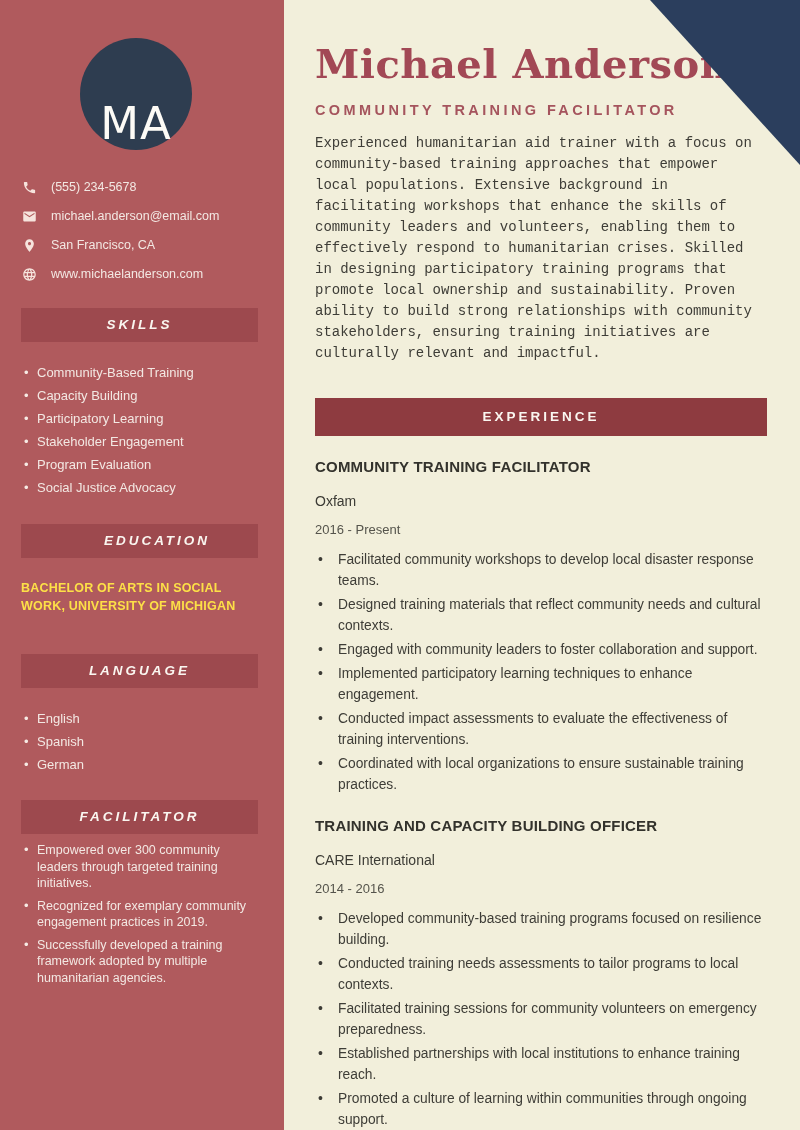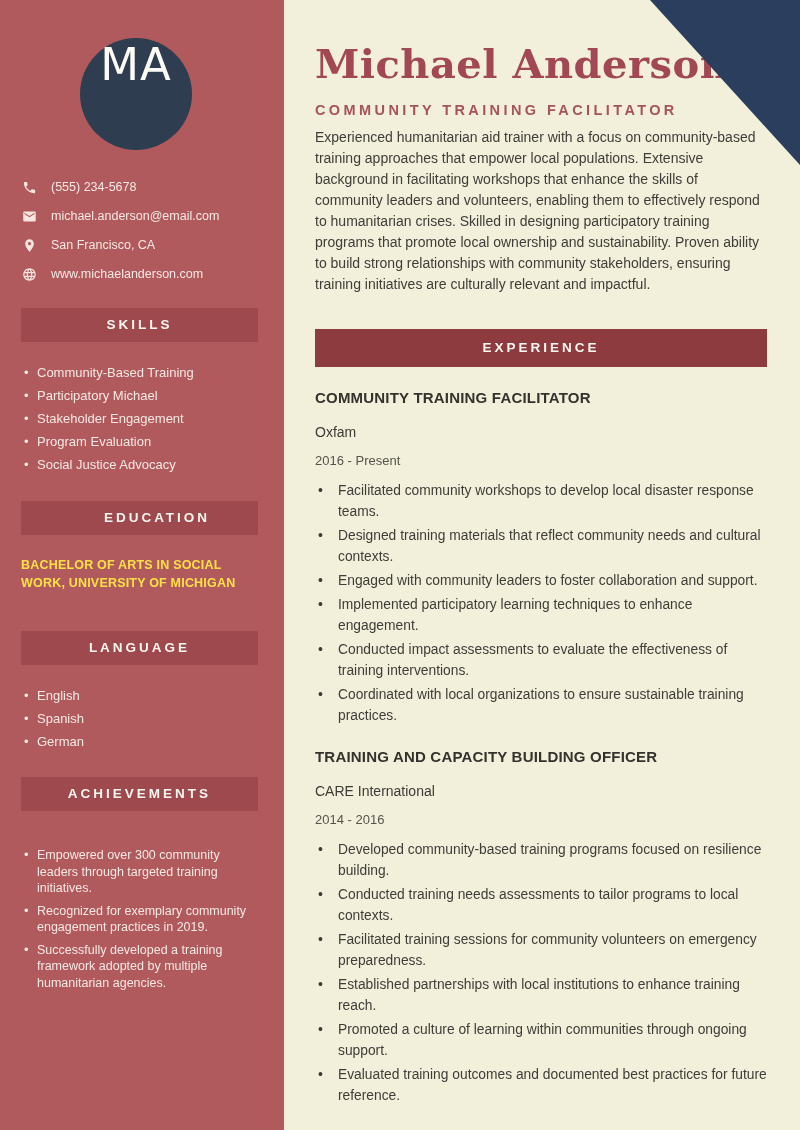--- a/index.html
+++ b/index.html
@@ -10,46 +10,46 @@
   }
   *{margin:0;padding:0;box-sizing:border-box;}
   html,body{width:800px;height:1130px;overflow:hidden;}
   body{font-family:"Liberation Sans",sans-serif;background:var(--cream_bg,#f2efdb);}
   .page{position:relative;width:800px;height:1130px;display:flex;}
 
   
   .sidebar{width:284px;min-width:284px;height:100%;background:var(--sidebar_bg,#b05a5d);
     padding:0 26px 0 21px;color:var(--sidebar_text,#f3e8e3);}
   .avatar{width:112px;height:112px;border-radius:50%;background:var(--avatar_bg,#2e3d50);
-    margin:38px 0 0 59px;display:flex;align-items:flex-start;justify-content:center;}
+    margin:38px 0 0 59px;display:flex;align-items:flex-end;justify-content:center;}
   .avatar span{color:#fdfbf6;font-size:45px;font-weight:500;letter-spacing:1px;font-family:"DejaVu Sans",sans-serif;}
   .contact{list-style:none;margin-top:30px;padding-left:1px;}
   .contact li{display:flex;margin-bottom:14px;font-size:12.5px;height:15px;}
   .cicon{width:15px;height:15px;margin-right:14px;color:#f6e4dd;flex:0 0 15px;}
   .cicon svg{width:15px;height:15px;display:block;}
   .sidebox{background:var(--sidebar_box_bg,#9d494e);height:34px;line-height:34px;text-align:center;
-    color:var(--white_text,#faf6f0);font-weight:bold;font-size:13.5px;letter-spacing:3px;}
+    color:var(--white_text,#faf6f0);font-weight:bold;font-size:13.5px;letter-spacing:3px;font-style:italic;}
   .box-skills{margin-top:26px;} .box-education{margin-top:28px;padding-left:35px;}
   .box-language{margin-top:39px;} .box-achievements{margin-top:27px;}
   .sidelist{list-style:none;margin-top:23px;}
   .sidelist li{position:relative;padding-left:16px;font-size:13px;line-height:16px;margin-bottom:7px;}
   .sidelist li::before{content:"•";position:absolute;left:3px;top:0;color:#f6eae4;font-size:13px;}
-  .achlist{margin-top:36px;}
+  .achlist{margin-top:8px;}
   .achlist li{font-size:12.5px;line-height:16.5px;margin-bottom:6px;}
   .edu-text{margin-top:21px;font-size:12.5px;font-weight:bold;line-height:18px;color:#fde047;letter-spacing:.2px;}
 
   
   .main{flex:1;padding:40px 33px 0 31px;position:relative;}
   .corner{position:absolute;top:0;right:0;width:150px;height:165px;
     background:var(--navy_triangle,#2b3e5d);clip-path:polygon(0 0,100% 0,100% 100%);z-index:2;}
   h1.name{font-family:"DejaVu Serif","Liberation Serif",serif;font-weight:bold;
     font-size:40px;line-height:48px;color:var(--name_color,#a24855);letter-spacing:.5px;}
   .role{margin-top:13px;font-size:14.5px;font-weight:bold;letter-spacing:3.4px;
     color:var(--subtitle_color,#a5545d);line-height:18px;}
-  .summary{margin-top:8px;font-size:14px;line-height:21px;color:var(--body_text,#3e3d37);}
+  .summary{margin-top:14px;font-size:14px;line-height:21px;color:var(--body_text,#3e3d37);font-family:Liberation Mono, monospace;}
   .expbar{margin-top:34px;height:38px;line-height:38px;background:var(--experience_bar_bg,#8e3b40);
     text-align:center;color:var(--white_text,#faf6f0);font-weight:bold;font-size:13.5px;letter-spacing:3px;}
   .job h2{margin-top:21px;font-size:15px;line-height:19px;font-weight:bold;color:#33322c;letter-spacing:.2px;}
   .job .company{margin-top:17px;font-size:14px;line-height:17px;color:#3c3b35;}
   .job .dates{margin-top:12px;font-size:13px;line-height:16px;color:var(--muted_text,#55544c);}
   .bullets{list-style:none;margin-top:11px;}
   .bullets li{position:relative;padding-left:23px;font-size:13.8px;line-height:21px;
     margin-bottom:3px;color:var(--body_text,#3e3d37);}
   .bullets li::before{content:"•";position:absolute;left:3px;top:0;color:#3c3b35;font-size:14px;}
   .job2{margin-top:13px;}
@@ -96,38 +96,39 @@
             </svg>
         </span>
         <span>www.michaelanderson.com</span>
       </li>
     </ul>
 
     <div class="sidebox box-skills">SKILLS</div>
     <ul class="sidelist">
 
     <li><span>Community-Based Training</span></li>
-        <li><span>Participatory Michael</span></li>
+        <li><span>Capacity Building</span></li>
+        <li><span>Participatory Learning</span></li>
         <li><span>Stakeholder Engagement</span></li>
         <li><span>Program Evaluation</span></li>
         <li><span>Social Justice Advocacy</span></li>
       </ul>
 
     <div class="sidebox box-education">EDUCATION</div>
     <div class="edu-text">BACHELOR OF ARTS IN SOCIAL WORK, UNIVERSITY OF MICHIGAN</div>
 
     <div class="sidebox box-language">LANGUAGE</div>
     <ul class="sidelist">
 
     <li><span>English</span></li>
         <li><span>Spanish</span></li>
         <li><span>German</span></li>
       </ul>
 
-    <div class="sidebox box-achievements">ACHIEVEMENTS</div>
+    <div class="sidebox box-achievements">FACILITATOR</div>
     <ul class="sidelist achlist">
 
     <li><span>Empowered over 300 community leaders through targeted training initiatives.</span></li>
         <li><span>Recognized for exemplary community engagement practices in 2019.</span></li>
         <li><span>Successfully developed a training framework adopted by multiple humanitarian agencies.</span></li>
       </ul>
   </aside>
 
   <main class="main">
     <div class="corner"></div>

